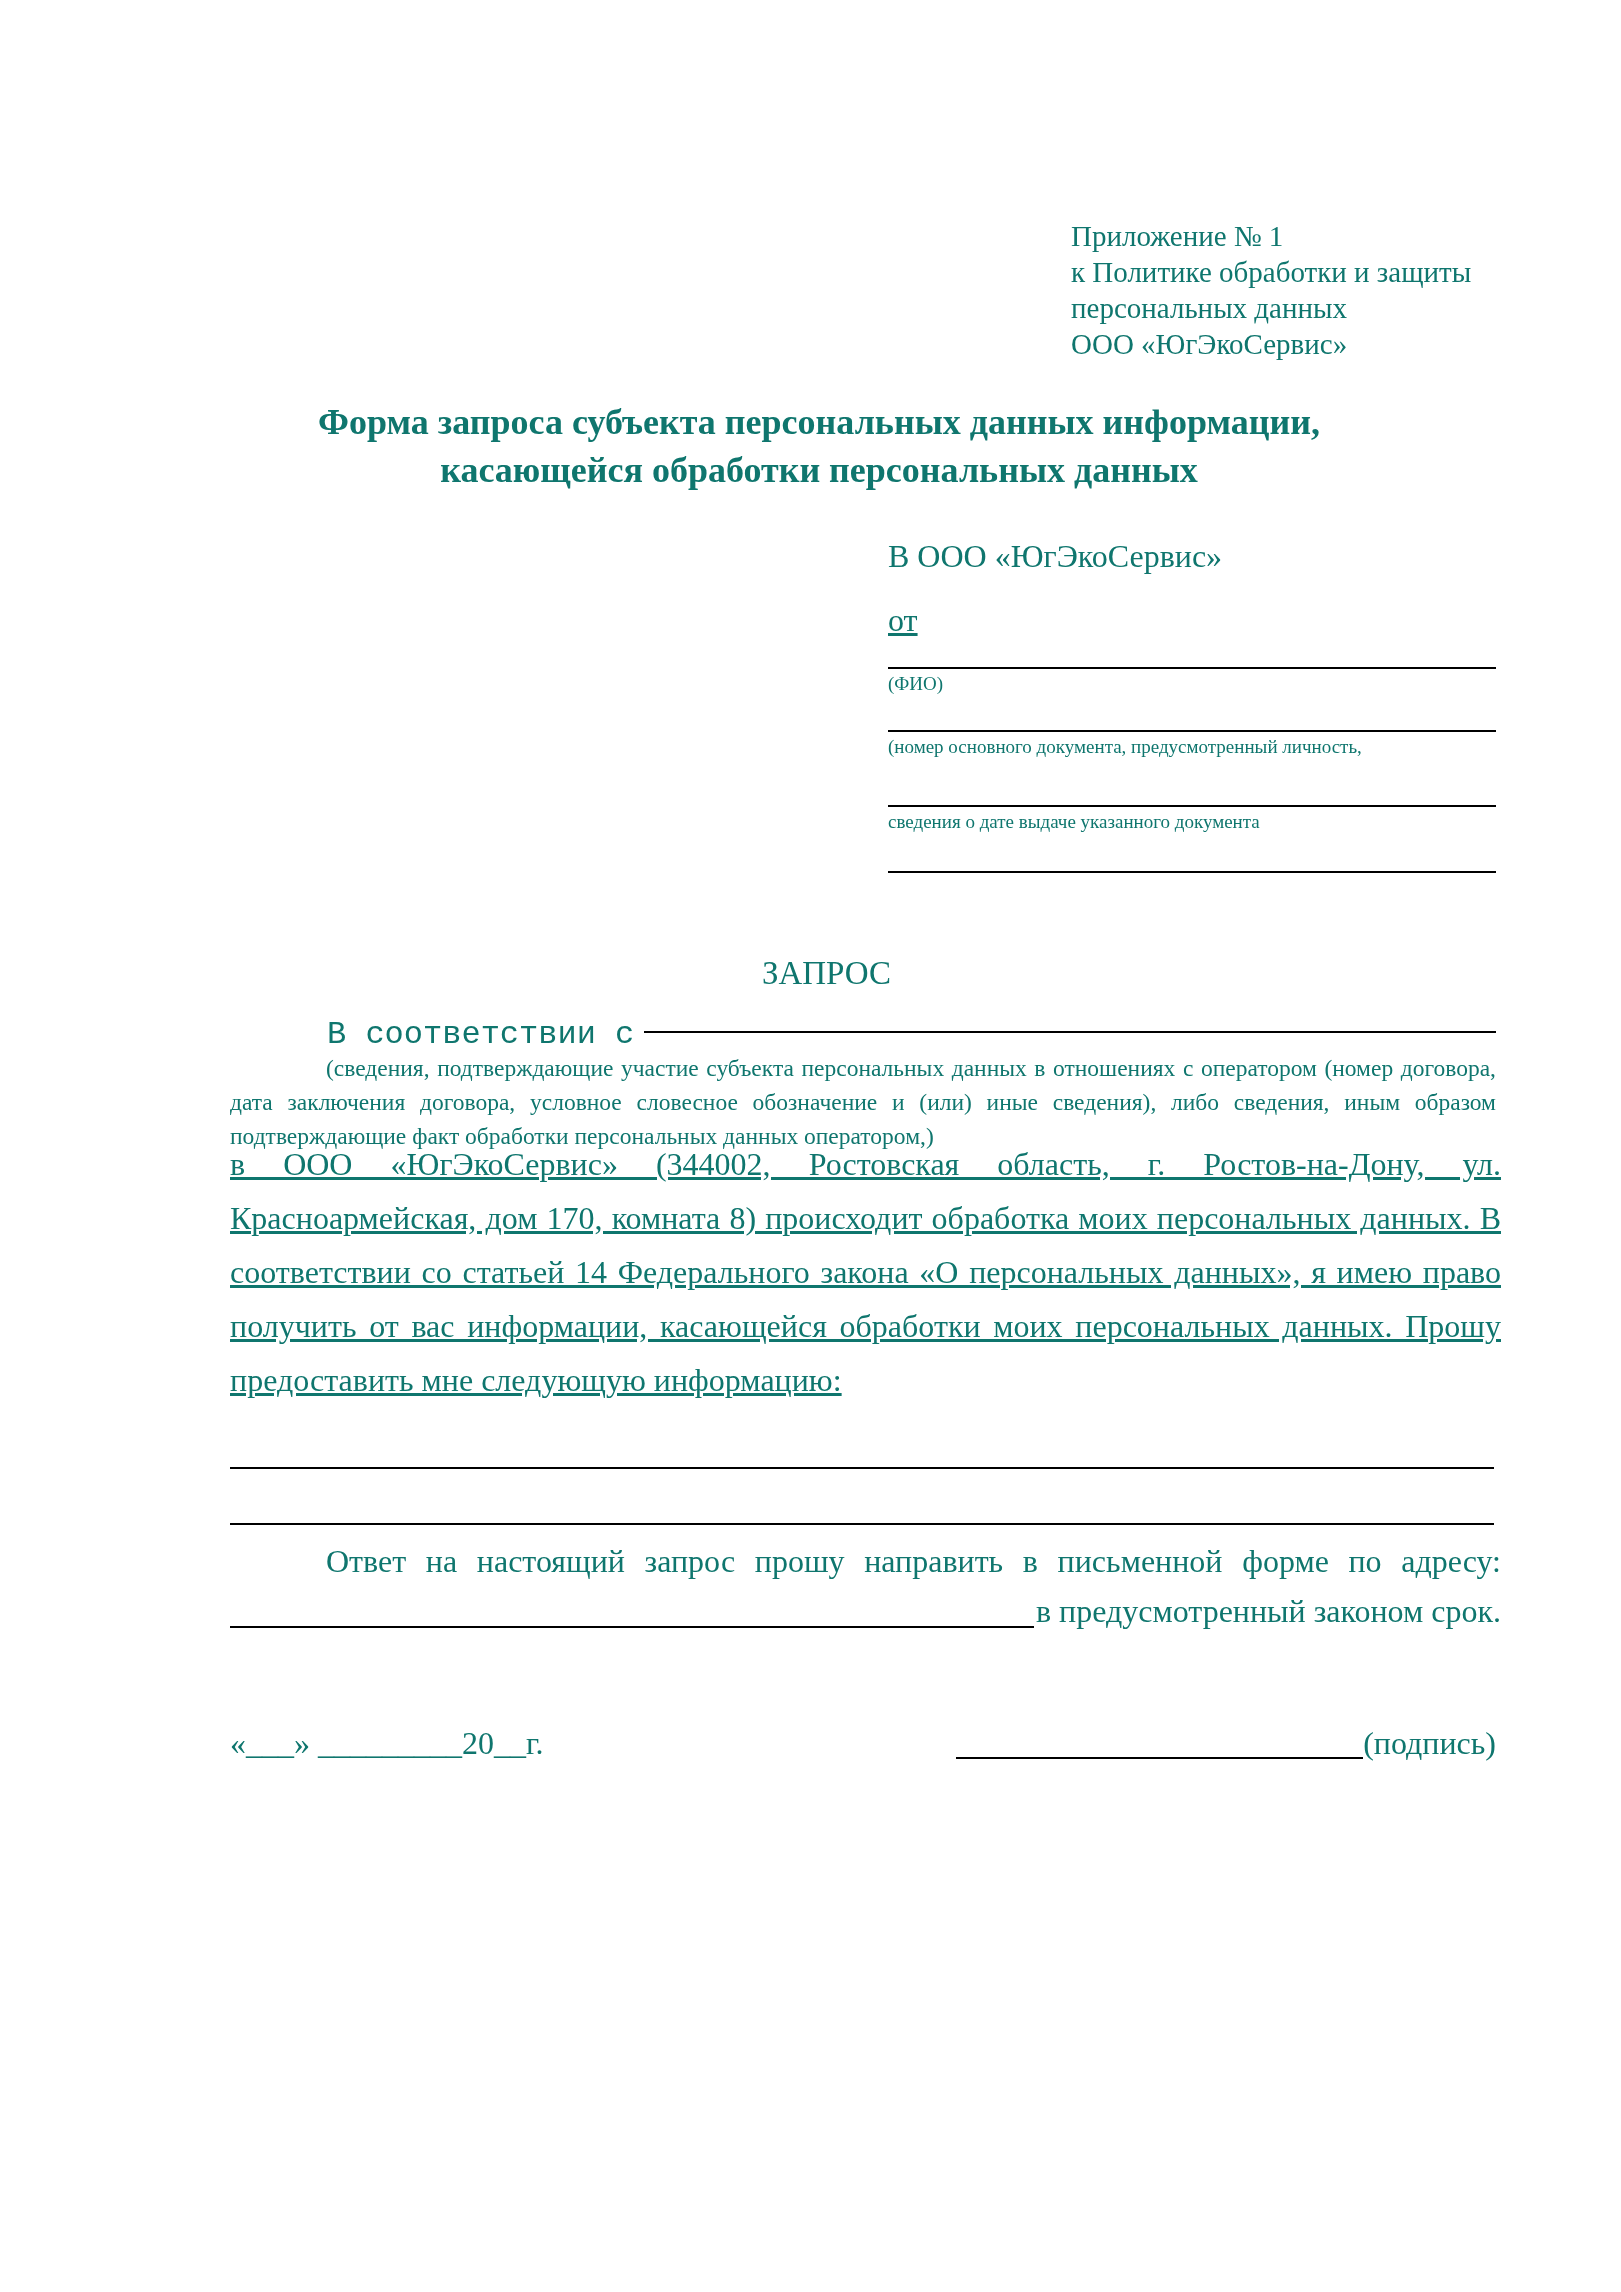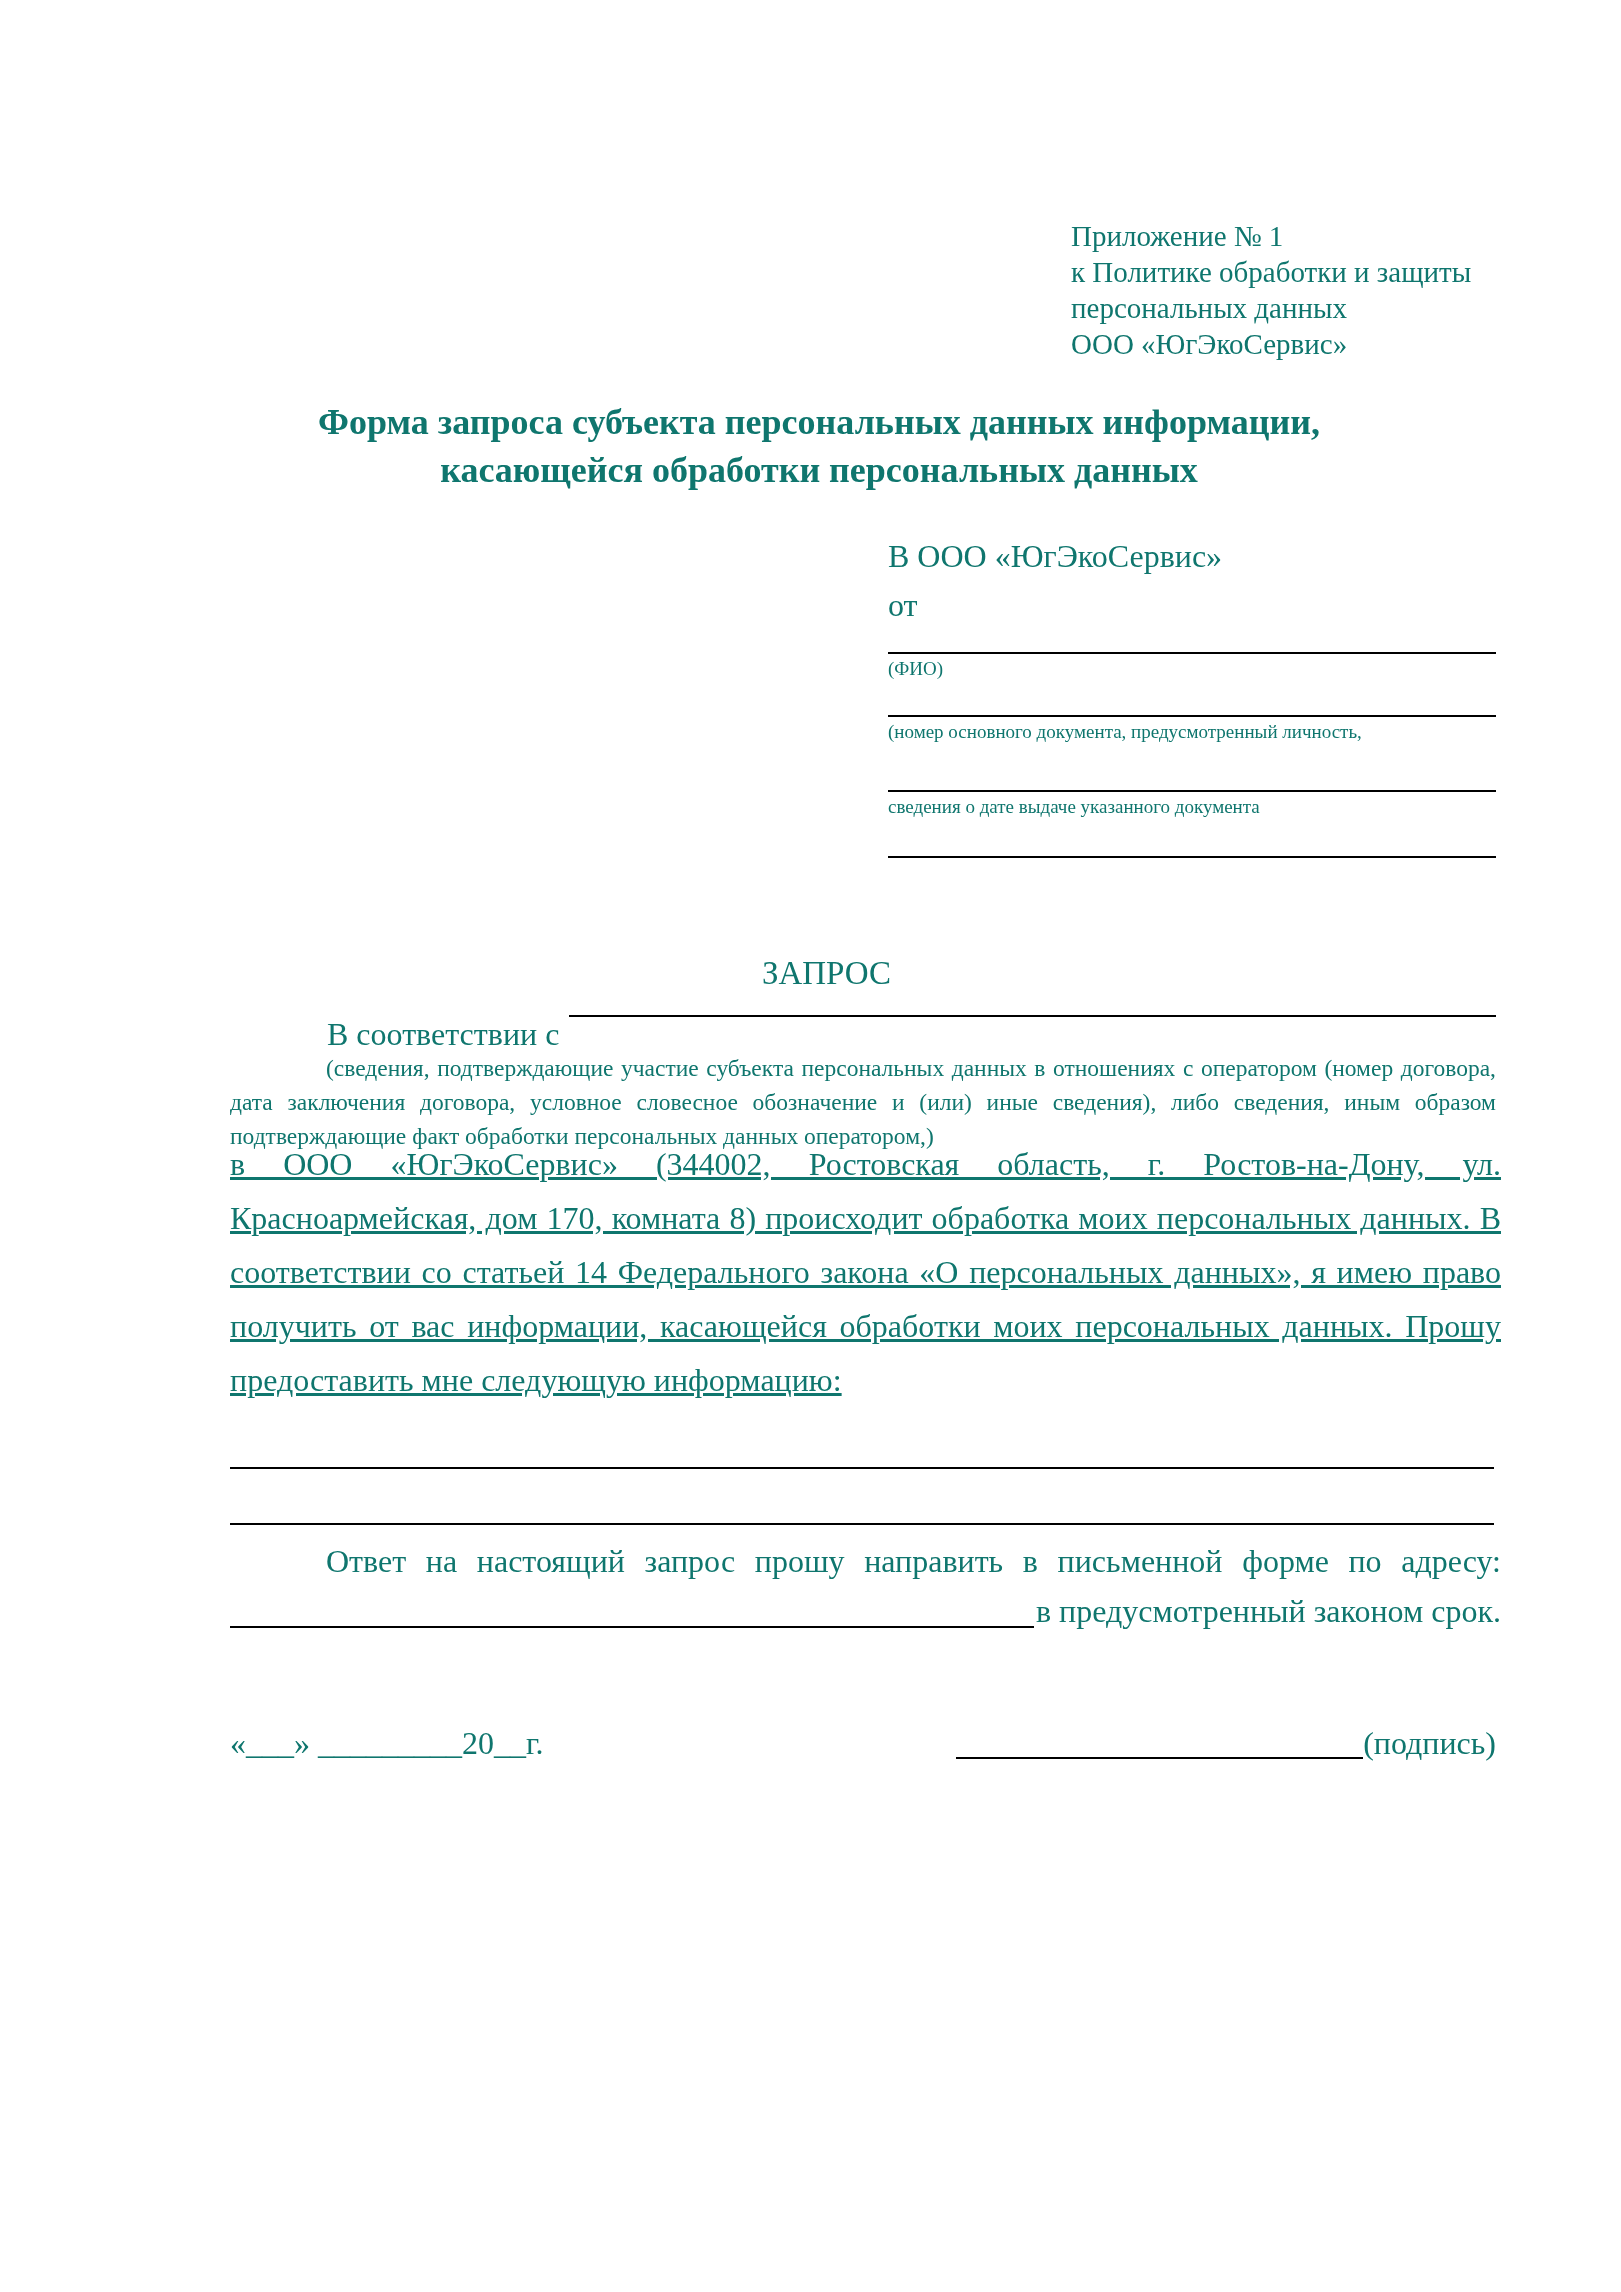--- a/index.html
+++ b/index.html
@@ -12,31 +12,31 @@
     color: #0f766e;
     font-family: "Liberation Serif", "DejaVu Serif", serif;
   }
   
   .annex { position:absolute; left:1071px; top:218px; font-size:29px; line-height:36px; }
   
   .doc-title { position:absolute; left:118px; right:101px; top:398px; text-align:center; font-weight:bold; font-size:36px; line-height:48px; }
   
   .addressee { position:absolute; left:888px; top:537px; width:608px; font-size:32px; }
   .addr-to { line-height:39px; }
-  .addr-from { margin-top:10px; line-height:39px; }
+  .addr-from { margin-top:25px; line-height:39px;text-decoration:underline; }
   .write-line { border-bottom:2.9px solid #000; }
   .wl-1 { height:26.5px; }
   .wl-2 { height:32px; }
   .wl-3 { height:44px; }
   .wl-4 { height:35px; }
   .field-caption { font-size:19px; line-height:29px; }
   
   .request-heading { position:absolute; left:0; right:0; top:956px; text-align:center; font-size:33px; line-height:35px;padding-left:32px; }
   
-  .lead { position:absolute; left:230px; right:125px; top:1015px; display:flex; align-items:flex-start; font-size:32px; line-height:39px; }
+  .lead { position:absolute; left:230px; right:125px; top:1015px; display:flex; align-items:center; font-size:32px; line-height:39px;font-family:Liberation Mono, monospace; }
   .lead-text { padding-left:97px; white-space:nowrap; }
   .fill { flex:1; border-bottom:2.9px solid #000; margin:0 0 4.9px 9.8px; height:0; }
   
   .note { position:absolute; left:230px; right:125px; top:1051px; font-size:23.5px; line-height:34px; text-align:justify; text-indent:96px; }
   
   .body-par { position:absolute; left:230px; right:120px; top:1137px; font-size:32px; line-height:54px; text-align:justify;text-decoration:underline; }
   
   .blank-1 { position:absolute; left:230px; right:127px; top:1416px; height:51px; border-bottom:2.9px solid #000; }
   .blank-2 { position:absolute; left:230px; right:127px; top:1472px; height:51px; border-bottom:2.9px solid #000; }
   

